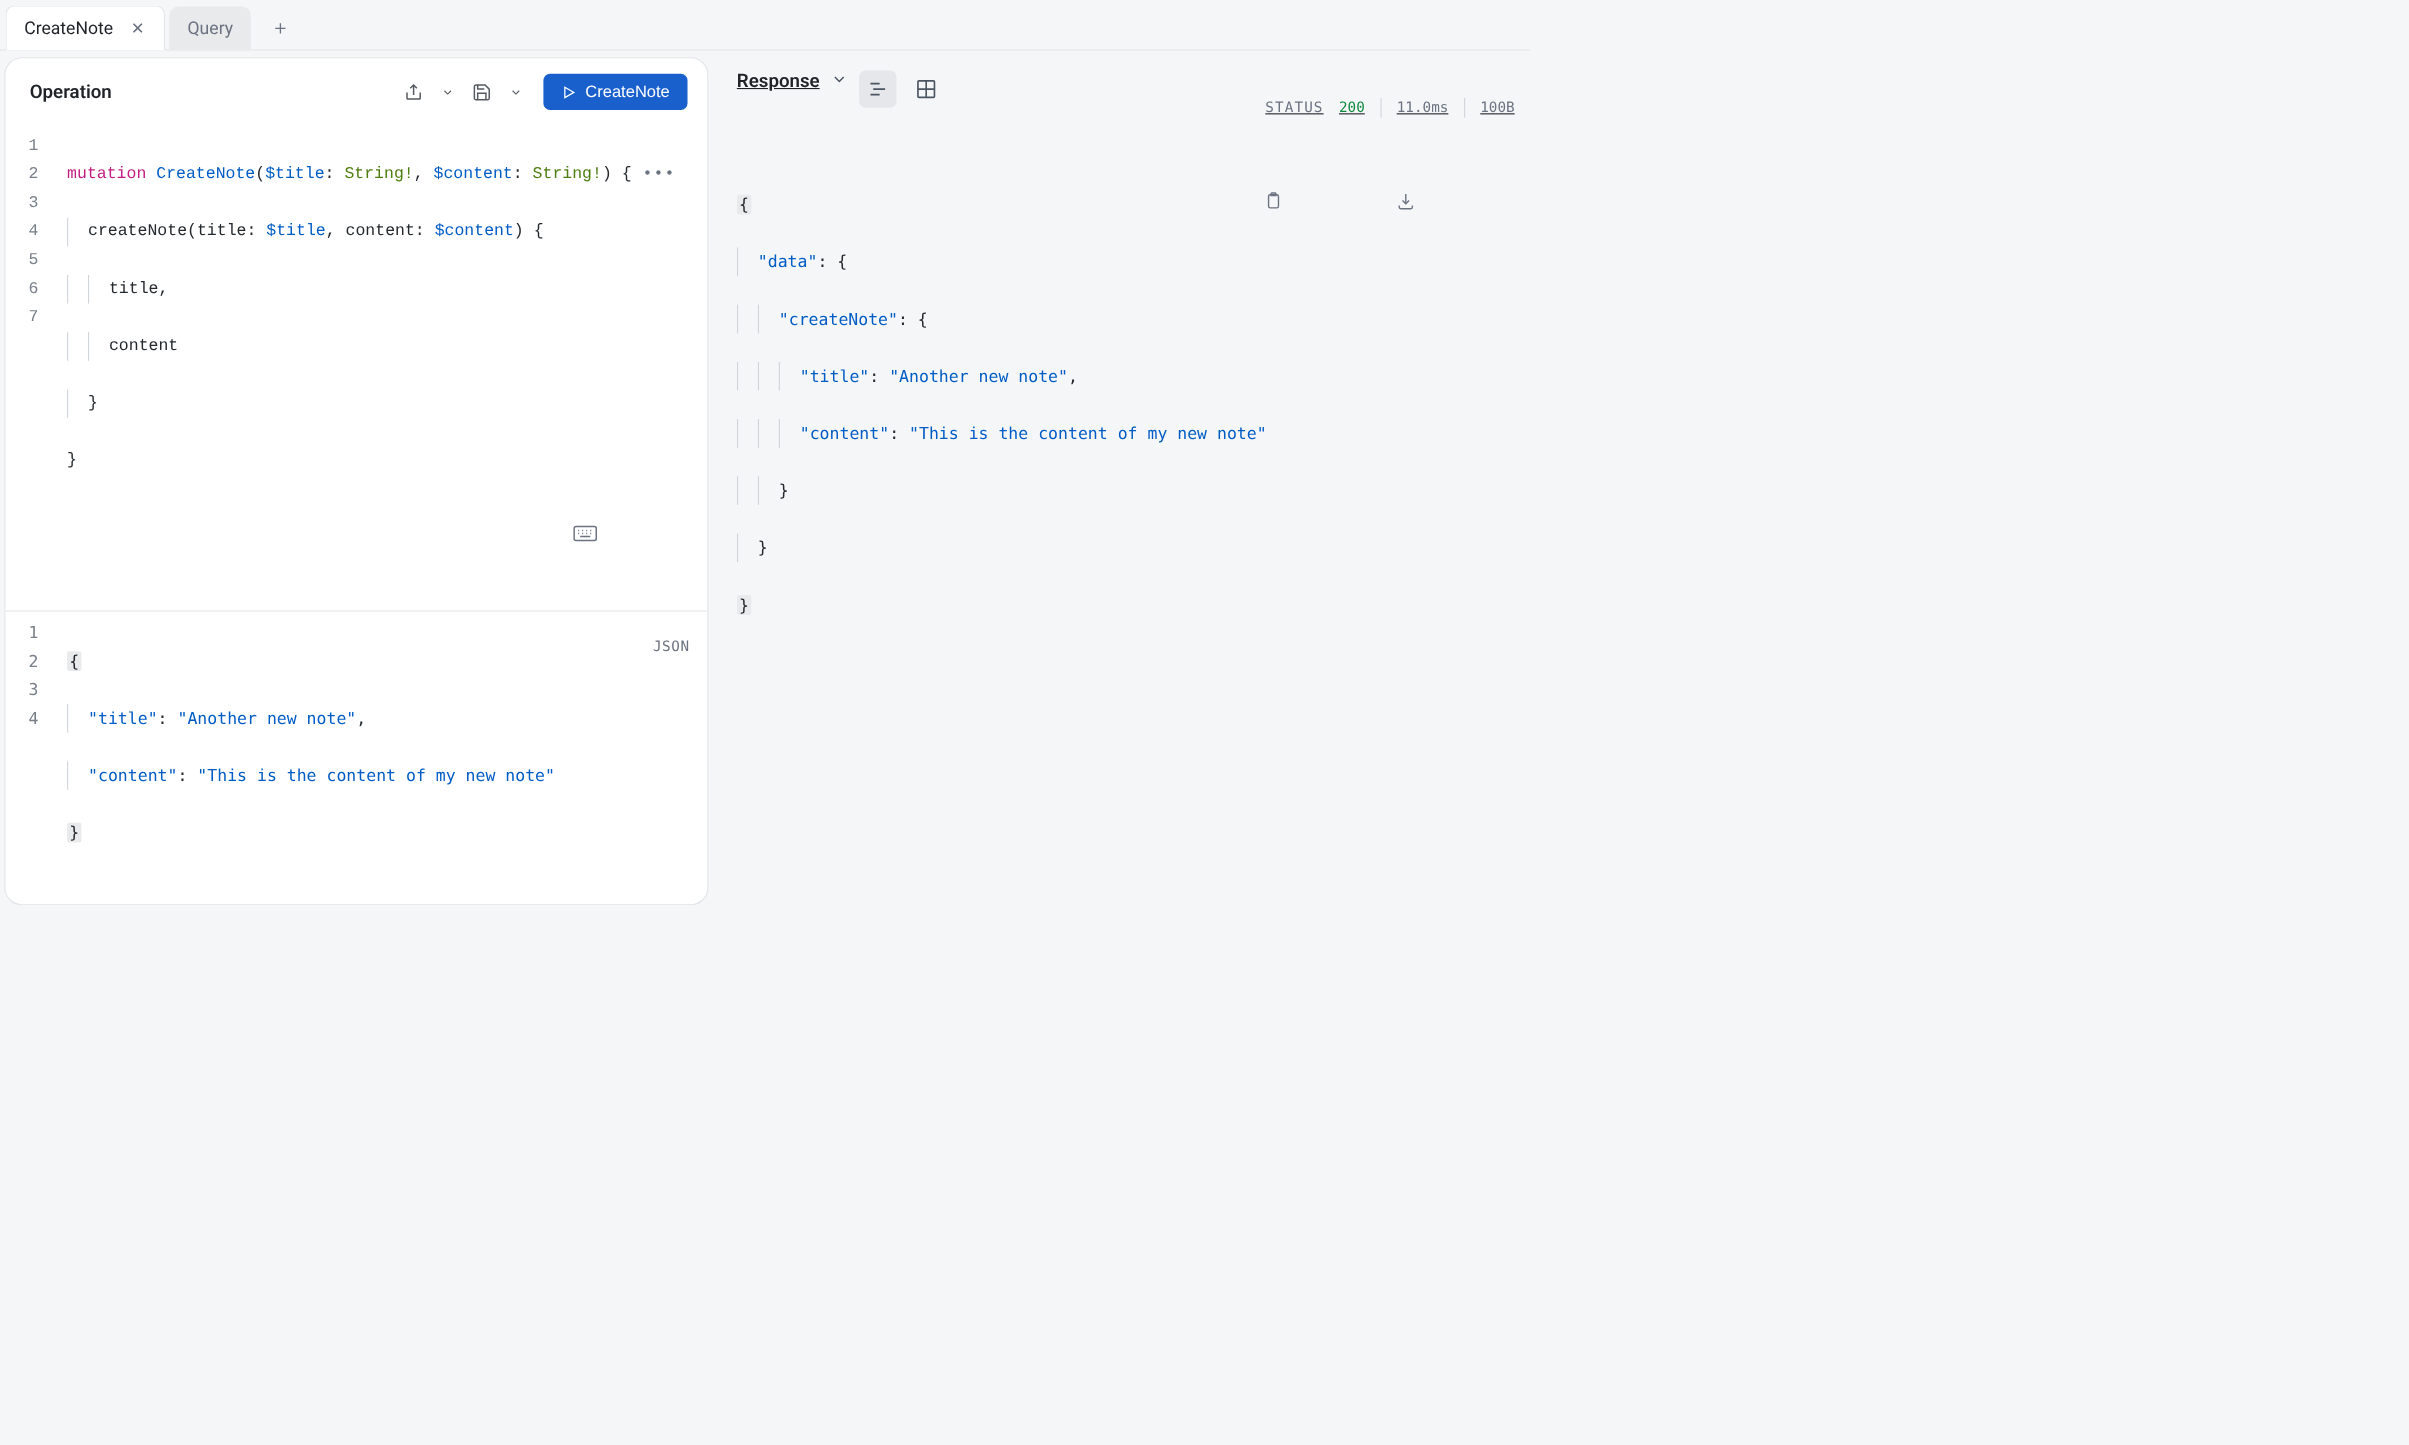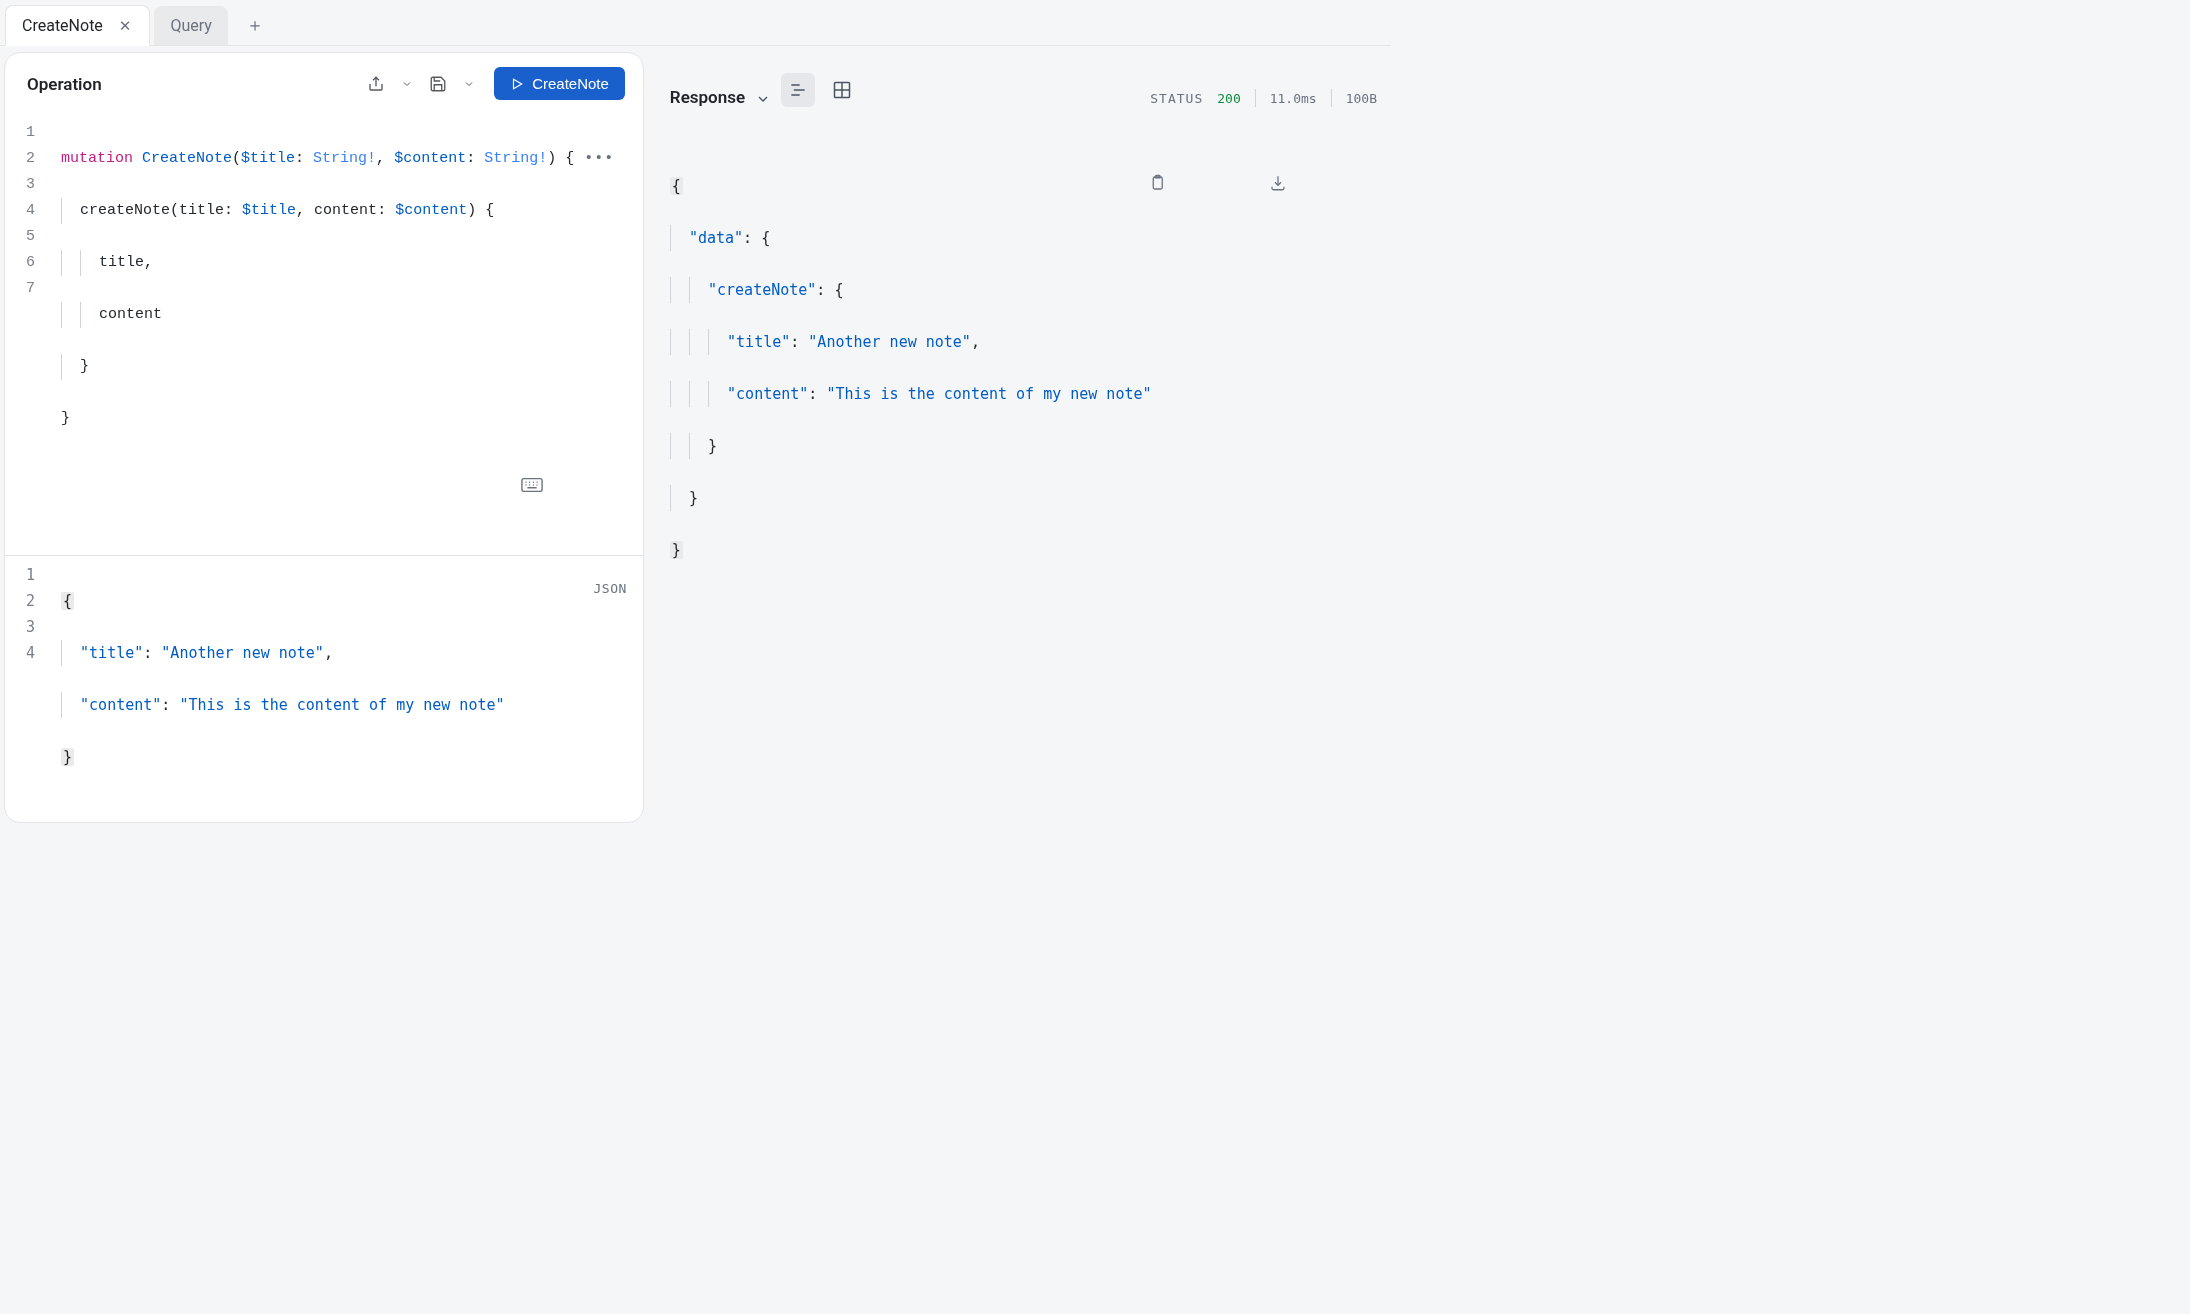--- a/index.html
+++ b/index.html
@@ -124,21 +124,21 @@
     text-align: right;
     padding: 6px 12px 0 0;
     color: #79808a;
     user-select: none;
   }
   .code-lines { padding: 6px 8px 0 14px; flex: 1; white-space: pre; position: relative; }
   .guide { border-left: 1px solid #d0d4d9; display: inline-block; height: 26px; vertical-align: top; margin-right: 0; }
   .kw { color: #c41d7f; }
   .name { color: #005cc5; }
   .var { color: #005cc5; }
-  .type { color: #3b82f6; margin-top: 17px; }
+  .type { color: #4d7c0f; margin-top: 17px; }
   .punc { color: #24292e; }
   .field { color: #24292e; }
   .str { color: #005cc5; }
   .key { color: #005cc5; }
   .ellipsis { color: #6b7280; letter-spacing: 1px; }
   .keyboard-icon {
     position: absolute;
     bottom: 10px;
     right: 14px;
     color: #6b7280;
@@ -190,22 +190,23 @@
   }
   .brace-mark {
     background: #e9eaec;
     border-radius: 2px;
     padding: 0 2px;
   }
 
   
   .resp-header {
     display: flex;
-    align-items: flex-end;
+    align-items: flex-start;
     gap: 10px;
+    text-decoration: underline;
   }
   .resp-title { font-size: 17px; font-weight: 600; }
   .resp-chev { color: #4b5563; }
   .view-toggle {
     display: inline-flex;
     align-items: center;
     justify-content: center;
     width: 34px;
     height: 34px;
     border-radius: 6px;

